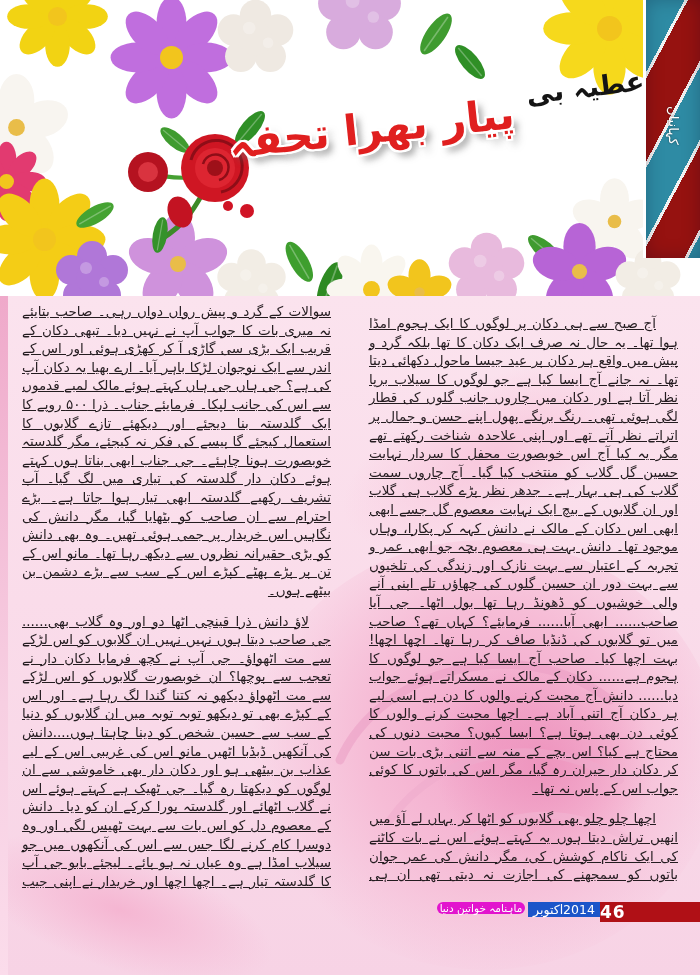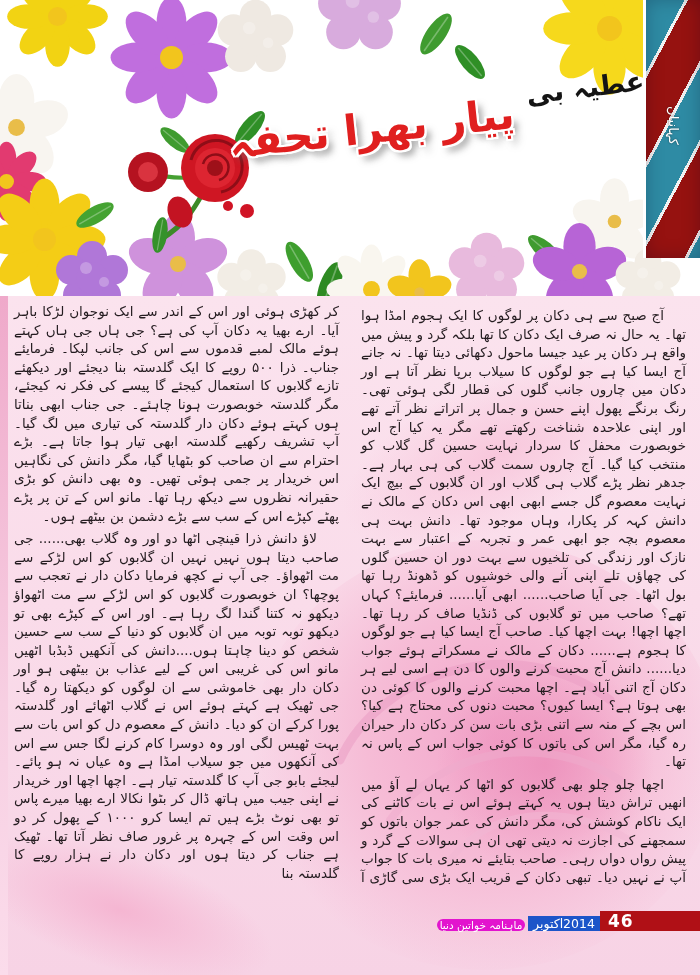--- a/index.html
+++ b/index.html
@@ -39,30 +39,30 @@
        background:radial-gradient(ellipse at 50% 50%,#f8c7dc 0%,rgba(250,218,234,0) 70%);}
   .wm4{position:absolute;left:-40px;top:850px;width:320px;height:120px;border-radius:50%;z-index:0;
        transform:rotate(18deg);
        background:radial-gradient(ellipse at 50% 50%,#f5b6d2 0%,rgba(250,218,234,0) 70%);}
   .wmarc{position:absolute;left:300px;top:560px;z-index:0;opacity:.55;}
 
   
   .article{position:absolute;left:10px;top:302px;width:680px;height:596px;z-index:3;
            direction:rtl;column-count:2;column-gap:14px;column-fill:auto;overflow:hidden;
            font-size:13.5px;line-height:18.6px;color:#241c20;text-align:justify;}
-  .article p{margin:4px;text-indent:22px;}
+  .article p{margin:12px;text-indent:22px;text-decoration:underline;}
 
   
-  .footer{position:absolute;right:0;top:902px;height:29px;display:flex;flex-direction:row;align-items:flex-end;z-index:6;}
+  .footer{position:absolute;right:0;top:902px;height:29px;display:flex;flex-direction:row;align-items:flex-start;z-index:6;}
   .mag{width:88px;background:#e214ce;border-radius:14px;color:#fff;font-size:10.5px;
        display:flex;align-items:center;justify-content:center;direction:rtl;margin-left:3px;}
   .date{width:72px;background:#1c55c9;color:#fff;font-size:12.5px;margin-left:3px;
         display:flex;align-items:center;justify-content:center;gap:0;}
   .pgbar{width:100px;background:#b01016;color:#fff;display:flex;align-items:center;}
-  .pgnum{font-size:17px;font-weight:bold;padding-left:8px;letter-spacing:1px;}
+  .pgnum{font-size:17px;font-weight:bold;padding-left:0;letter-spacing:1px;}
 </style>
 </head>
 <body>
 
 <div class="page">
 
   <div class="header">
     <svg class="flora" width="700" height="296" viewBox="0 0 700 296" aria-hidden="true">
       <defs>
         <symbol id="f8" viewBox="-50 -50 100 100" overflow="visible">

